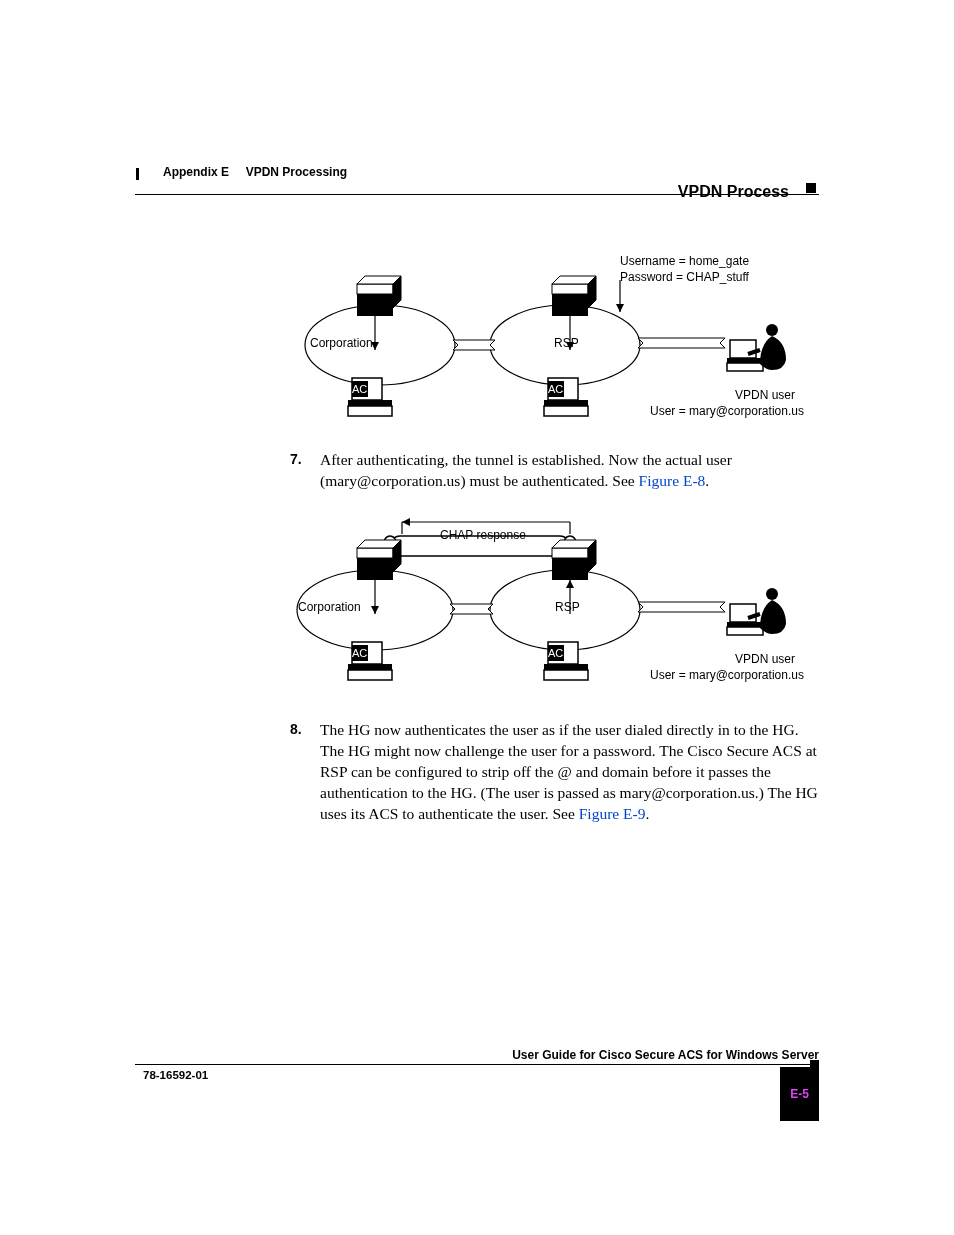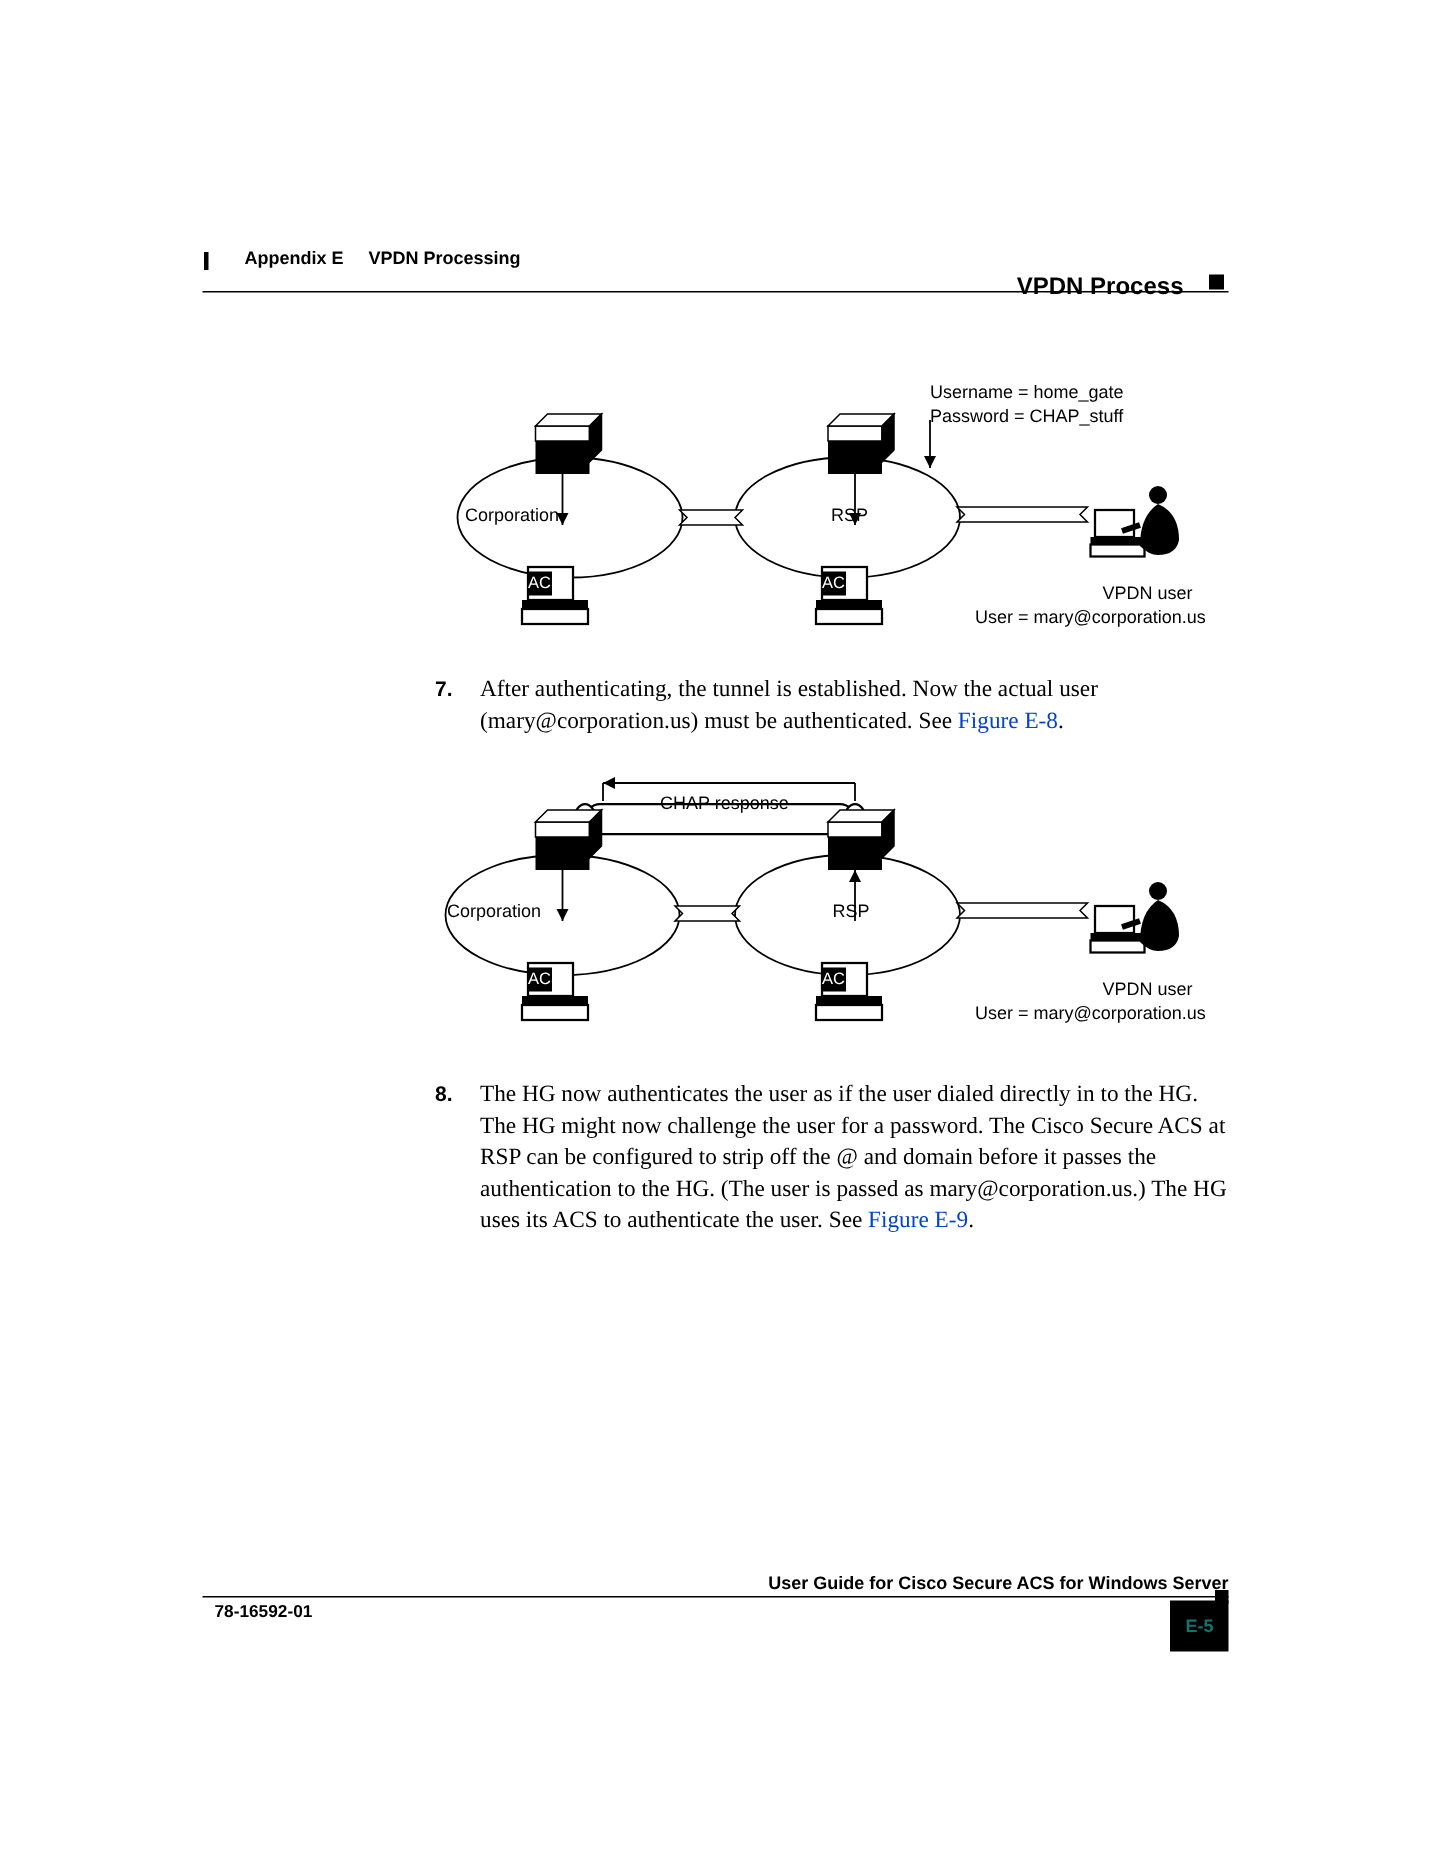--- a/index.html
+++ b/index.html
@@ -116,24 +116,24 @@
   .footer-bar {
     position:relative; height:18px;
   }
   .footer-docnum {
     font-family: Arial, Helvetica, sans-serif;
     font-weight:bold; font-size:11.5px;
     position:absolute; left:8px; top:2px;
   }
   .footer-pagebox {
     position:absolute; right:0; top:0;
-    background:#000; color:#0f766e;
+    background:#000; color:#d946ef;
     font-family: Arial, Helvetica, sans-serif;
     font-weight:bold; font-size:12px;
-    padding:10px 10px;
+    padding:20px 10px;
   }
 </style>
 </head>
 <body>
 
 <div class="page">
 
   <div class="hmark-left"></div>
   <div class="header-running">
     <span class="header-left">

